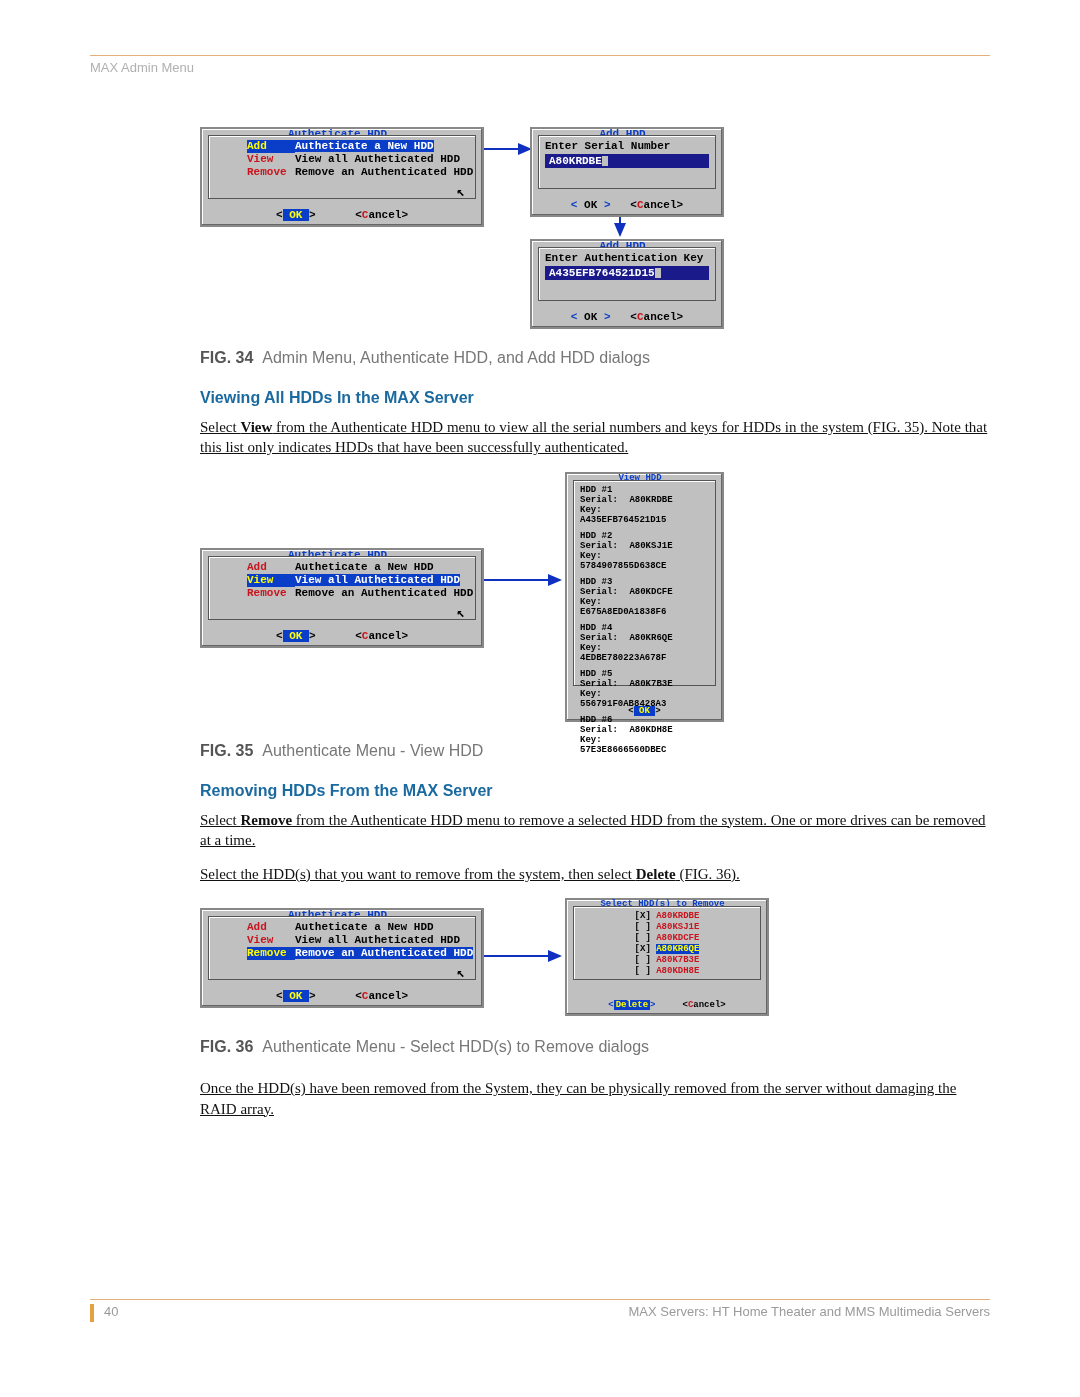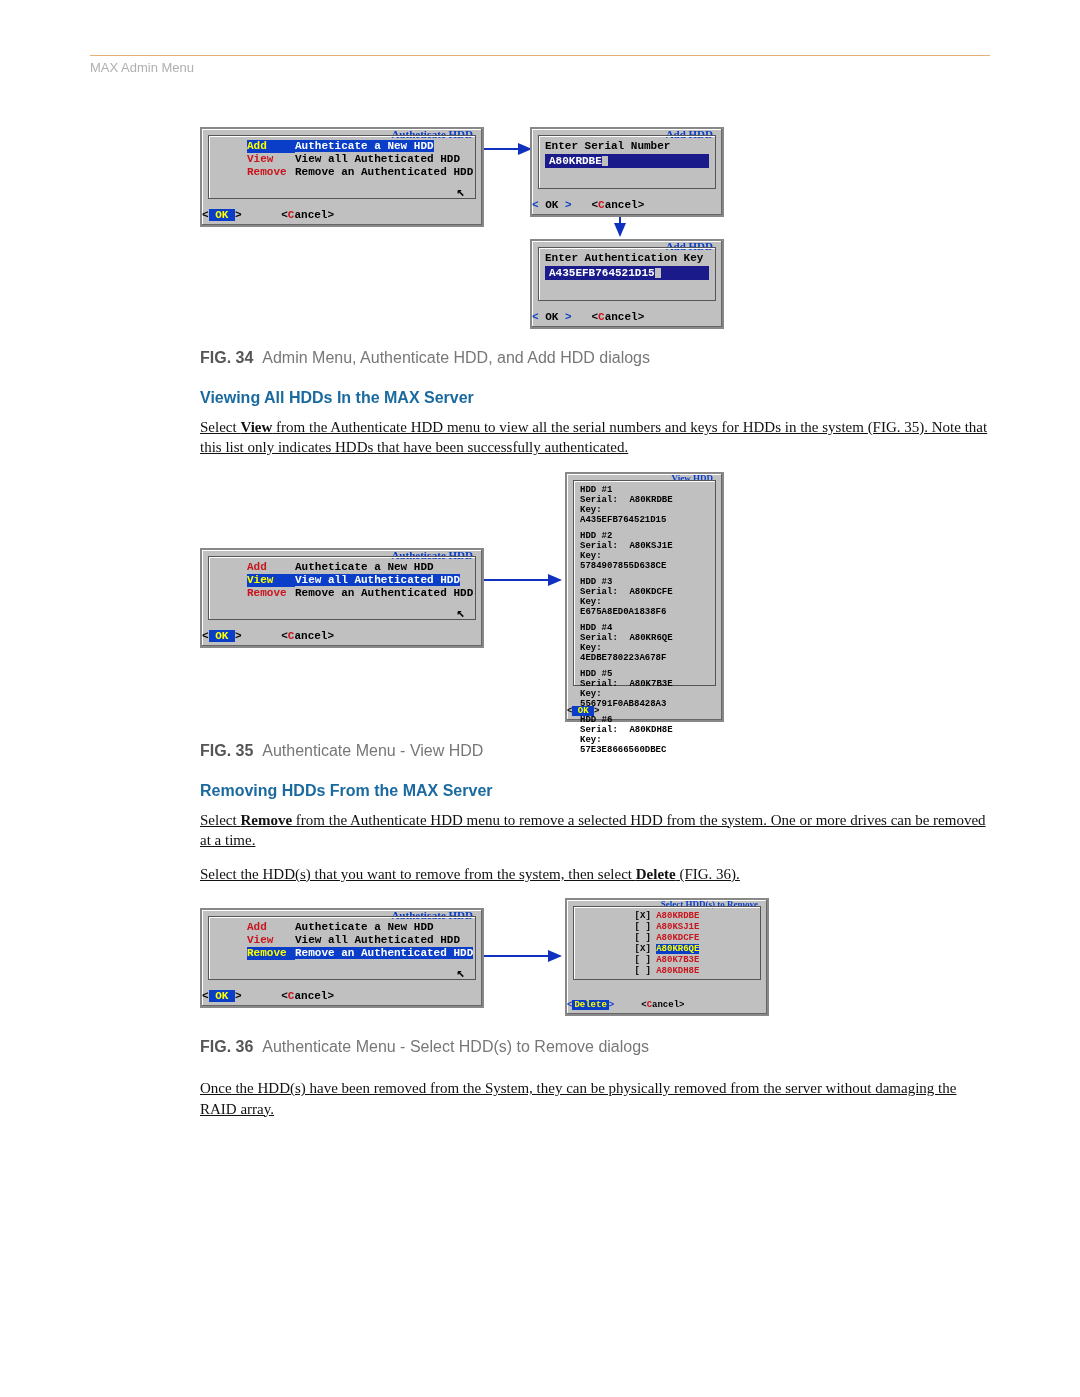--- a/index.html
+++ b/index.html
@@ -62,22 +62,21 @@
     width: 200px;
     height: 114px;
     font-size: 9px;
   }
   .dlg-title {
     color: #0a3ec8;
     position: absolute;
     top: -1px;
     left: 0;
     right: 9px;
-    text-align: right;
-    font-family: Liberation Serif, serif;
+    text-align: center;
   }
   .dlg-inner {
     border: 1px solid #555;
     position: absolute;
     left: 6px;
     right: 6px;
     top: 6px;
     bottom: 26px;
     padding: 4px 6px;
     box-shadow: inset 1px 1px 0 #fff;
@@ -85,20 +84,21 @@
   .dlg-view .dlg-inner,
   .dlg-sel .dlg-inner { bottom: 34px; }
   .menu-row { line-height: 13px; white-space: nowrap; margin-left: 32px; }
   .menu-label { color: #c8141c; display: inline-block; width: 48px; }
   .menu-desc  { color: #000; }
   .menu-row.sel .menu-label { background: #0a3ec8; color: #ff0; }
   .menu-row.sel .menu-desc  { background: #0a3ec8; color: #fff; }
   .dlg-buttons {
     position: absolute;
     left: 0; right: 0; bottom: 4px;
+    text-align: center;
     color: #000;
   }
   .btn-ok   { color: #0a3ec8; background:#0a3ec8; }
   .btn-ok-txt { color:#ff0; }
   .k-bracket { color:#000; font-weight:bold; }
   .btn-ok-normal { color:#000; }
   .btn-cancel { color:#000; }
   .btn-cancel .hot { color:#c8141c; }
   .btn-delete { color:#ff0; background:#0a3ec8; padding:0 2px;}
   .input-box {
@@ -321,13 +321,17 @@
             <span class="btn-cancel">&lt;<span class="hot">C</span>ancel&gt;</span>
           </div>
         </div>
       </div>
     </div>
     <div class="caption"><b>FIG. 36</b>&nbsp;&nbsp;<span>Authenticate Menu - Select HDD(s) to Remove dialogs</span></div>
 
     <p class="body">Once the HDD(s) have been removed from the System, they can be physically removed from the server without damaging the RAID array.</p>
   </div>
 
+  <div class="footer">
+    <span><span class="bar"></span><span>40</span></span>
+    <span>MAX Servers: HT Home Theater and MMS Multimedia Servers</span>
+  </div>
 </div>
 
 </body></html>

